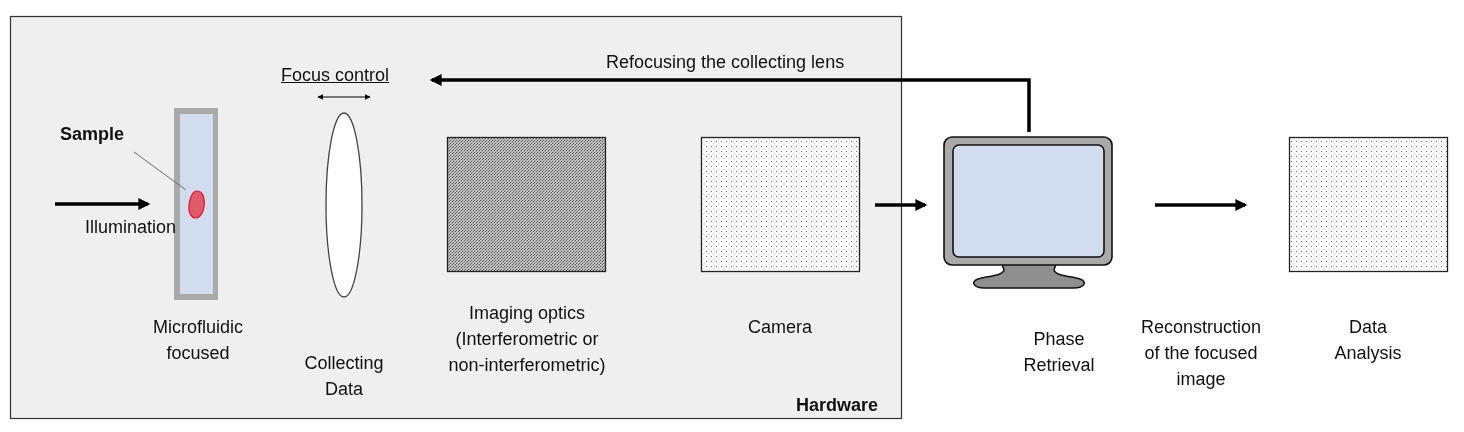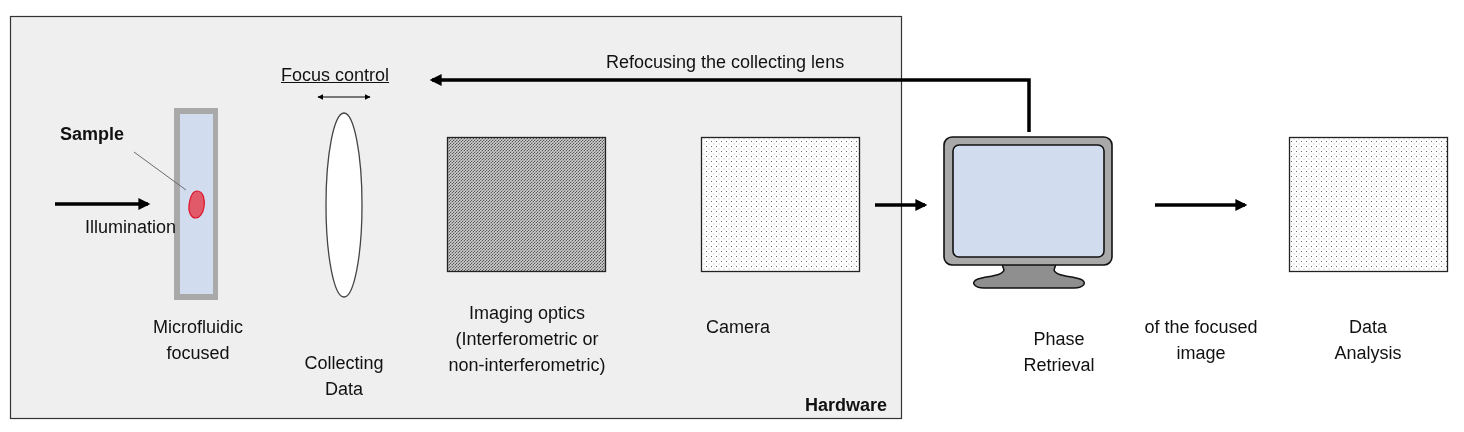--- a/index.html
+++ b/index.html
@@ -82,29 +82,30 @@
 </div>
 <div class="lbl" style="left:290px; top:314px; width:108px;margin-top:36px;">
   <span>Collecting</span>
   <span>Data</span>
 </div>
 <div class="lbl" style="left:426px; top:300px; width:202px;">
   <span>Imaging optics</span>
   <span>(Interferometric or</span>
   <span>non-interferometric)</span>
 </div>
-<div class="lbl" style="left:688px; top:314px; width:100px;">
+<div class="lbl" style="left:730px; top:314px; width:100px;">
   <span>Camera</span>
 </div>
-<div class="lbl bold" style="left:796px; top:392px; width:100px; text-align:center;">Hardware</div>
+<div class="lbl bold" style="left:796px; top:392px; width:100px; text-align:left;">Hardware</div>
 
 <div class="lbl" style="left:1004px; top:314px; width:110px;margin-top:12px;">
   <span>Phase</span>
   <span>Retrieval</span>
 </div>
 <div class="lbl" style="left:1126px; top:314px; width:150px;">
+  <span>Reconstruction</span>
   <span>of the focused</span>
   <span>image</span>
 </div>
 <div class="lbl" style="left:1318px; top:314px; width:100px;">
   <span>Data</span>
   <span>Analysis</span>
 </div>
 
 </body></html>

